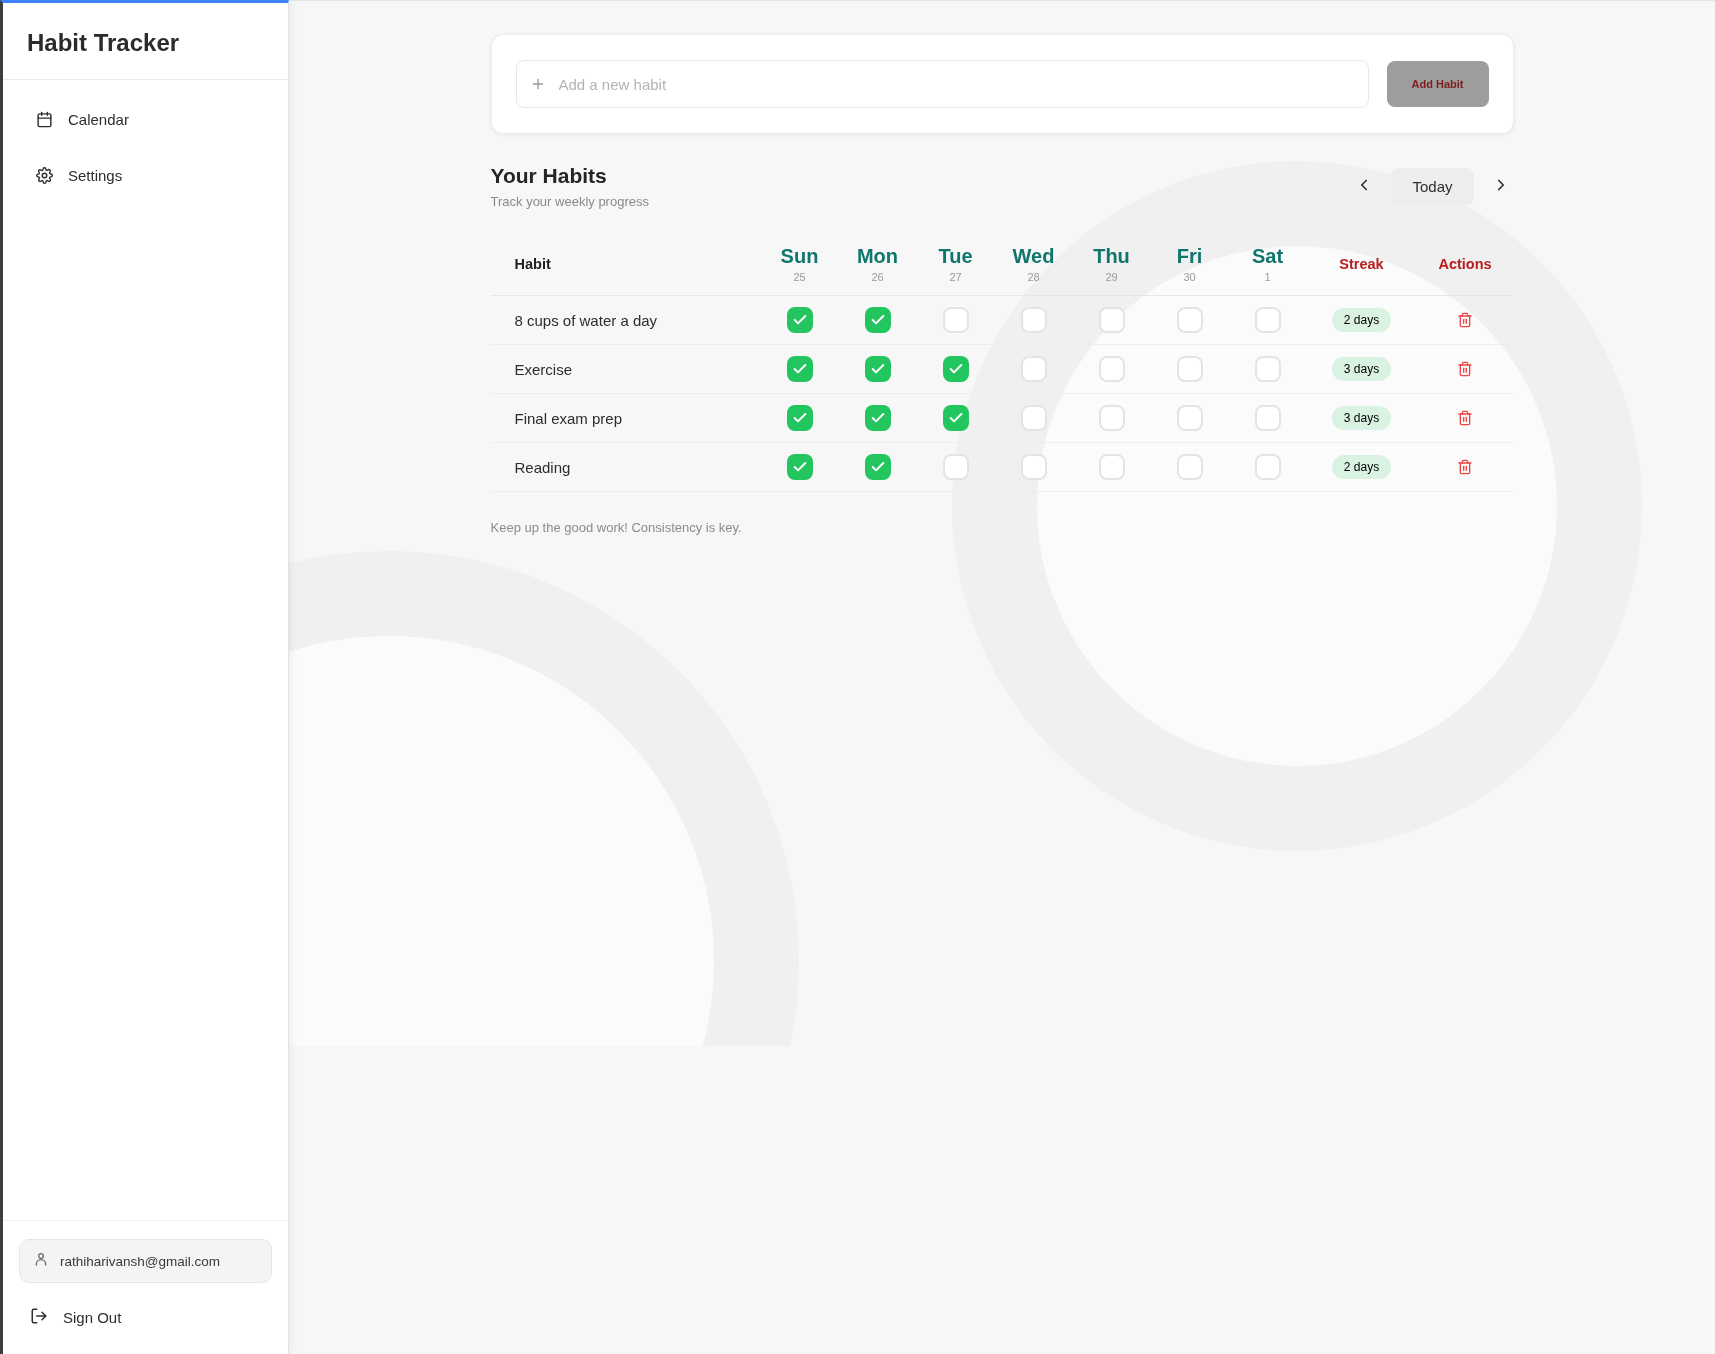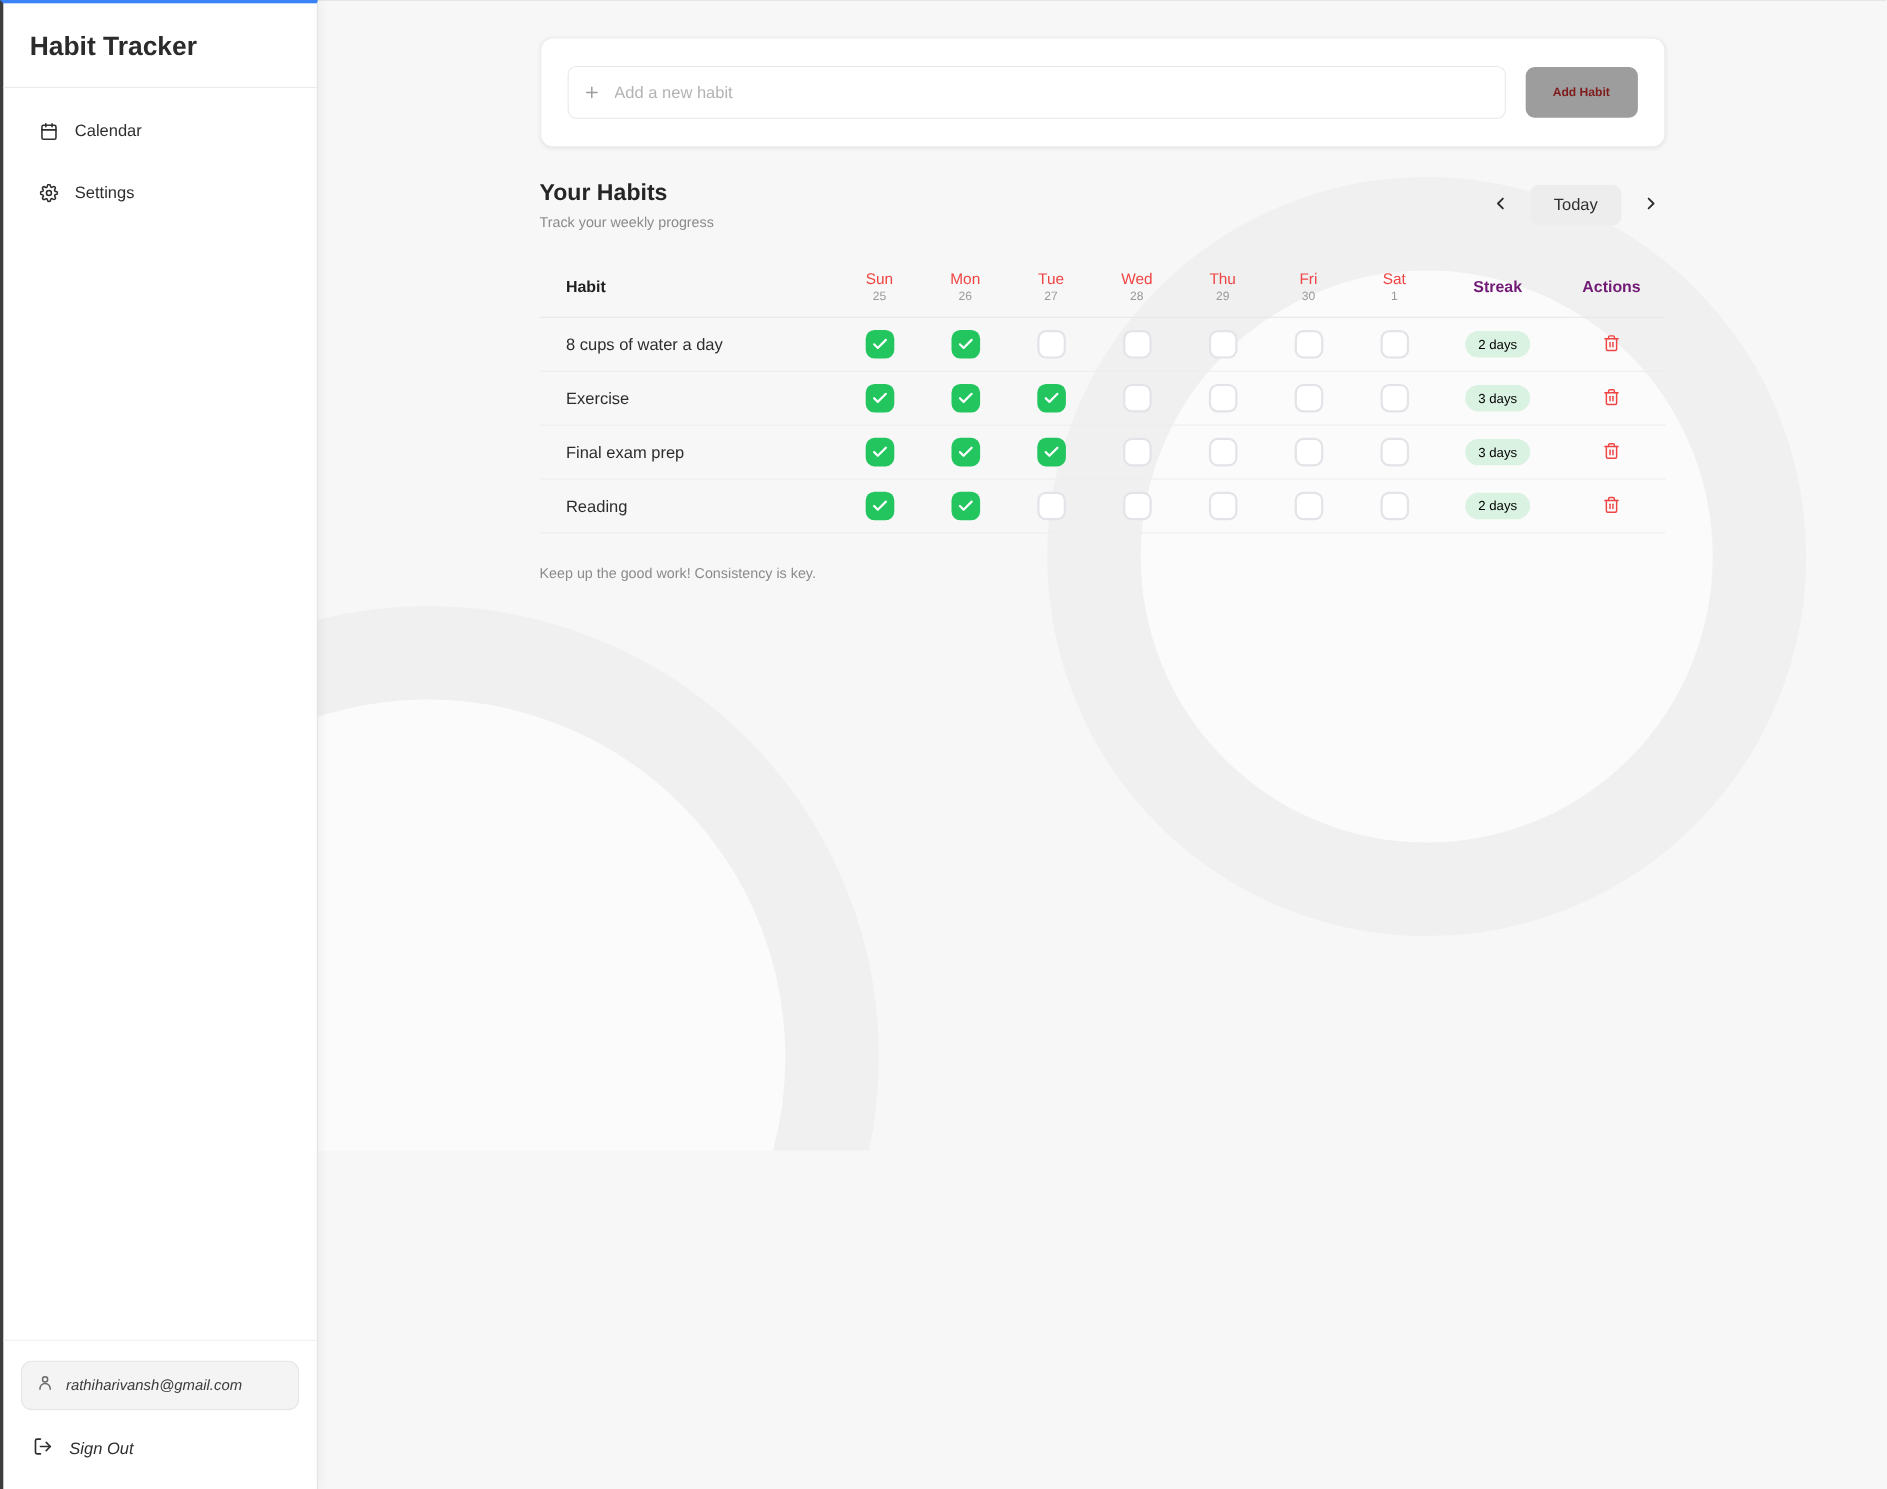--- a/index.html
+++ b/index.html
@@ -46,21 +46,20 @@
     margin-bottom: 9px;
   }
   .nav-item.active { background: #ececec; }
   .nav-item .icon { display: inline-flex; color: #2e2e2e; }
 
   .sidebar-bottom {
     position: absolute;
     left: 0; right: 0; bottom: 0;
     padding: 18px 16px 26px 16px;
     border-top: 1px solid #efefef;
-    font-style: italic;
   }
   .user-pill {
     display: flex;
     align-items: center;
     gap: 11px;
     background: #f4f4f5;
     border: 1px solid #e5e5e8;
     border-radius: 10px;
     padding: 11px 13px;
   }
@@ -179,23 +178,23 @@
   .table { margin-top: 26px; }
   .thead, .trow {
     display: grid;
     grid-template-columns: 270px repeat(7, 78px) 110px 1fr;
     align-items: center;
   }
   .thead { padding: 10px 0 12px 0; border-bottom: 1px solid #e7e7e7; }
   .cell { text-align: center; }
   .name-head, .name-cell { text-align: left; padding-left: 24px; }
   .name-head { font-size: 14.5px; font-weight: bold; color: #1f1f1f; }
-  .day-name { font-size: 14px; font-weight: normal; color: #ef4444; }
+  .day-name { font-size: 20px; font-weight: bold; color: #0f766e; }
   .day-date { font-size: 11px; color: #9a9a9a; margin-top: 3px; }
-  .streak-head, .action-head { font-size: 14.5px; font-weight: bold; color: #701a75; }
+  .streak-head, .action-head { font-size: 14.5px; font-weight: bold; color: #b91c1c; }
 
   .trow { height: 49px; border-bottom: 1px solid #ededed; }
   .name-cell { font-size: 15px; color: #2d2d2d; }
   .checkbox {
     width: 26px; height: 26px;
     border-radius: 8px;
     border: 2px solid #e3e3e8;
     background: #ffffff;
     cursor: pointer;
     display: inline-flex;

